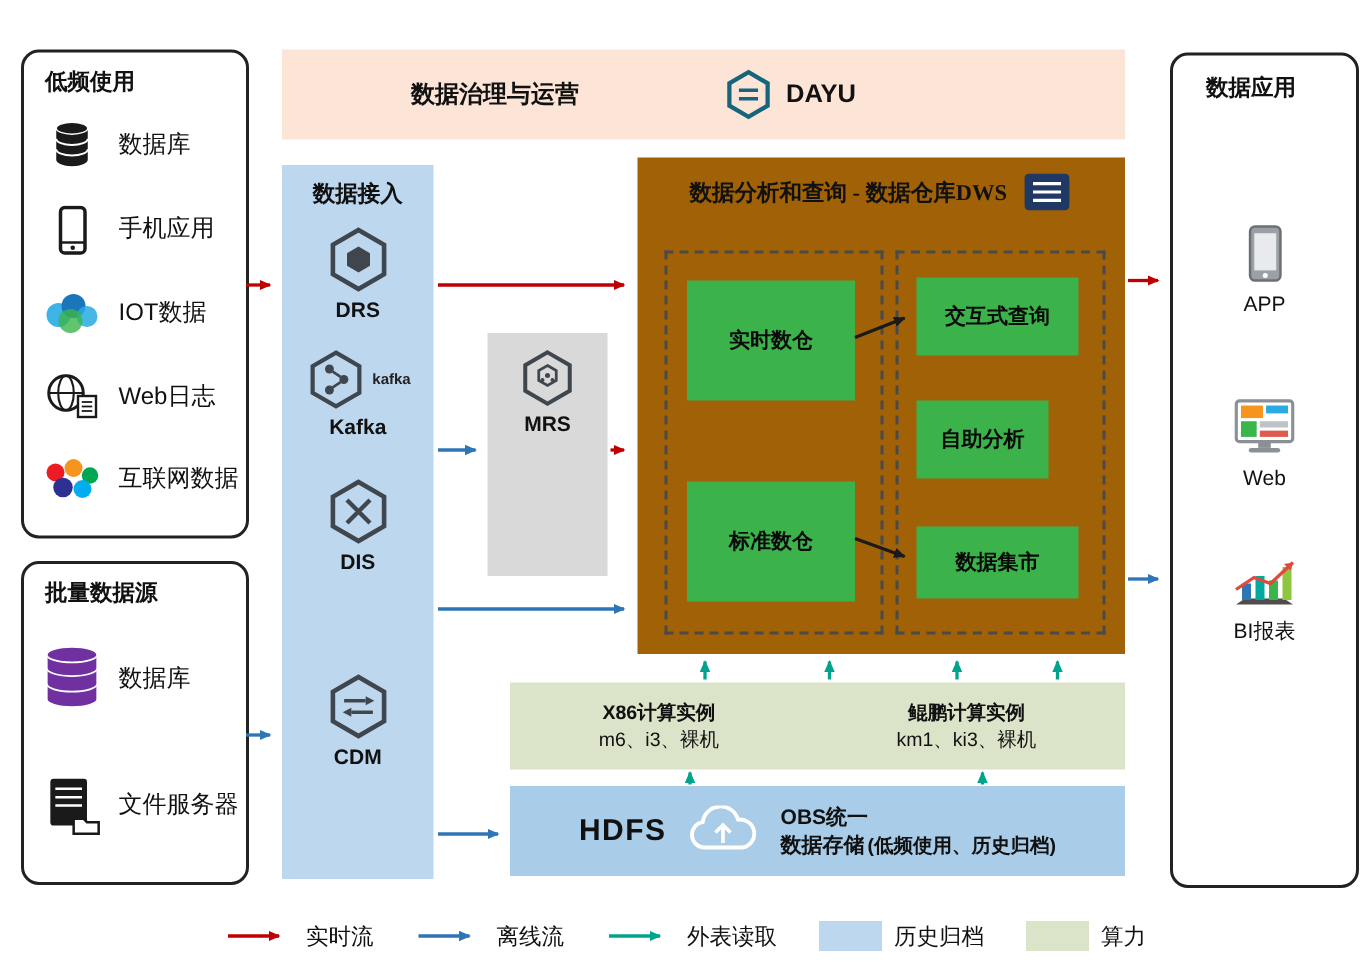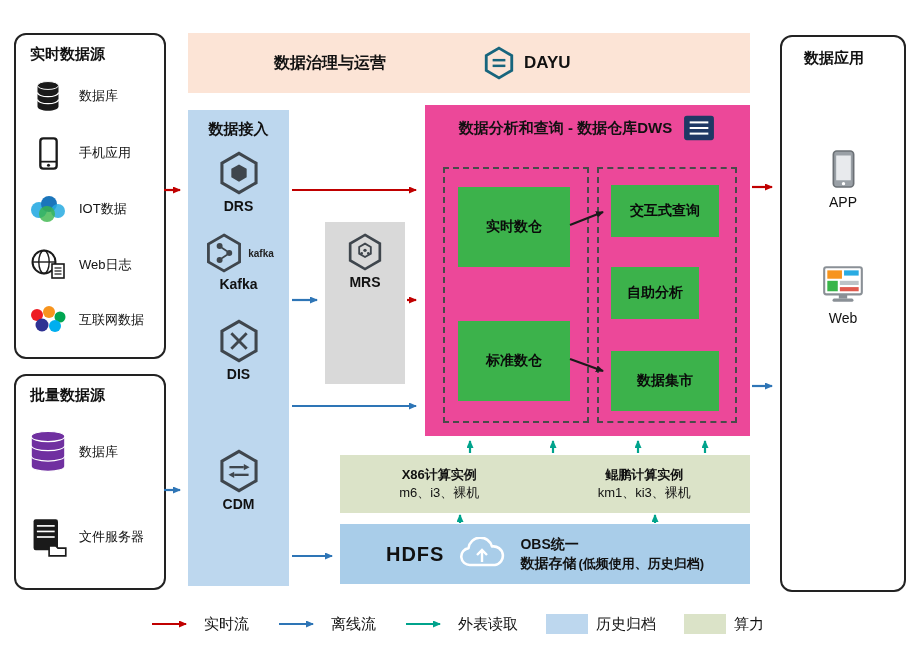--- a/index.html
+++ b/index.html
@@ -9,21 +9,21 @@
   .rbox{border:2px solid #222;border-radius:12px;background:#fff;}
   .box-title{font-size:15px;font-weight:bold;color:#111;}
   svg{display:block;}
 
   
   .src-box{display:flex;flex-direction:column;}
   .src-box .box-title{margin:10px 0 0 14px;}
   .src-items{flex:1;display:flex;flex-direction:column;justify-content:space-around;padding:4px 4px 10px 8px;}
   .src-item{display:flex;align-items:center;gap:7px;}
   .src-icon{width:48px;flex:0 0 48px;display:flex;justify-content:center;align-items:center;}
-  .src-label{font-size:13px;line-height:1.2;}
+  .src-label{font-size:16px;line-height:1.2;}
 
   
   .banner{background:#fce4d6;display:flex;align-items:center;}
   .banner-title{font-size:16px;font-weight:bold;margin-left:86px;}
   .dayu{display:flex;align-items:center;gap:8px;margin-left:96px;}
   .dayu-label{font-size:17px;font-weight:bold;}
 
   
   .ingestion{background:#bdd7ee;}
   .ingestion .box-title{text-align:center;margin-top:10px;}
@@ -32,21 +32,21 @@
   .ing-label{font-size:14px;font-weight:bold;margin-top:2px;}
   .kafka-word{font-size:10px;color:#222;font-weight:bold;}
 
   
   .grayb{background:#d9d9d9;}
   .proc-group{position:absolute;left:0;width:100%;text-align:center;}
   .proc-label{font-size:14px;font-weight:bold;margin-top:2px;}
   .proc-icon{display:flex;justify-content:center;}
 
   
-  .dws{background:#ec4899;}
+  .dws{background:#a16207;font-family:Liberation Serif, serif;}
   .dws-head{display:flex;align-items:center;justify-content:center;gap:10px;padding-top:9px;}
   .dws-title{font-size:15px;font-weight:bold;}
   .dashed{position:absolute;border:2px dashed #4a4a4a;}
   .gbox{position:absolute;background:#3cb24b;display:flex;align-items:center;justify-content:center;font-size:14px;font-weight:bold;color:#0a0a0a;}
 
   
   .compute{background:#dbe3c8;display:flex;align-items:center;justify-content:space-around;}
   .cgroup{text-align:center;font-size:13px;line-height:1.35;}
   .cgroup .t{font-weight:bold;}
   .hdfs{background:#a9cde9;display:flex;align-items:center;justify-content:center;gap:14px;}
@@ -81,21 +81,21 @@
       <svg width="34" height="36" viewBox="0 0 48 50">
         <path d="M24 4 L42 14.5 V35.5 L24 46 L6 35.5 V14.5 Z" fill="none" stroke="#17657d" stroke-width="4"></path>
         <line x1="15" y1="21" x2="33" y2="21" stroke="#17657d" stroke-width="3.5"></line>
         <line x1="15" y1="29" x2="33" y2="29" stroke="#17657d" stroke-width="3.5"></line>
       </svg>
       <span class="dayu-label">DAYU</span>
     </span>
   </div>
 
   <div class="abs rbox src-box" style="left:14px;top:33px;width:148px;height:322px;">
-    <div class="box-title">实时数据源</div>
+    <div class="box-title">低频使用</div>
     <div class="src-items">
       <div class="src-item">
         <span class="src-icon">
           <svg width="28" height="32" viewBox="0 0 24 27">
             <path d="M3 4.5v18c0 2 4 3.7 9 3.7s9-1.7 9-3.7v-18" fill="#1a1a1a"></path>
             <ellipse cx="12" cy="4.5" rx="9" ry="3.4" fill="#1a1a1a" stroke="#fff" stroke-width="0.8"></ellipse>
             <path d="M3 10.5c0 2 4 3.6 9 3.6s9-1.6 9-3.6M3 16.5c0 2 4 3.6 9 3.6s9-1.6 9-3.6" fill="none" stroke="#fff" stroke-width="1.1"></path>
           </svg>
         </span>
         <span class="src-label">数据库</span>
@@ -259,21 +259,21 @@
     </div>
 
     <div class="dashed" style="left:18px;top:62px;width:142px;height:252px;">
       <div class="gbox" style="left:13px;top:18px;width:112px;height:80px;">实时数仓</div>
       <div class="gbox" style="left:13px;top:152px;width:112px;height:80px;">标准数仓</div>
     </div>
 
     <div class="dashed" style="left:172px;top:62px;width:136px;height:252px;">
       <div class="gbox" style="left:12px;top:16px;width:108px;height:52px;">交互式查询</div>
       <div class="gbox" style="left:12px;top:98px;width:88px;height:52px;">自助分析</div>
-      <div class="gbox" style="left:12px;top:182px;width:108px;height:60px;">数据集市</div>
+      <div class="gbox" style="left:12px;top:182px;width:108px;height:48px;">数据集市</div>
     </div>
   </div>
 
   <div class="abs compute" style="left:340px;top:455px;width:410px;height:58px;">
     <div class="cgroup">
       <div class="t">X86计算实例</div>
       <div>m6、i3、裸机</div>
     </div>
     <div class="cgroup">
       <div class="t">鲲鹏计算实例</div>
@@ -318,20 +318,34 @@
           <rect x="7" y="15" width="10" height="10" fill="#39b54a"></rect>
           <rect x="19" y="15" width="18" height="4" fill="#bdc3c7"></rect>
           <rect x="19" y="21" width="18" height="4" fill="#e05a4e"></rect>
           <rect x="18" y="28" width="8" height="4" fill="#8a9096"></rect>
           <rect x="12" y="32" width="20" height="3" rx="1.5" fill="#8a9096"></rect>
         </svg>
       </div>
       <div class="app-label">Web</div>
     </div>
 
+    <div class="app-group" style="top:332px;">
+      <div class="app-icon">
+        <svg width="46" height="38" viewBox="0 0 46 38">
+          <path d="M4 34 L42 34 L36 30 L10 30 Z" fill="#4d4d4d"></path>
+          <rect x="8" y="20" width="6" height="11" fill="#2e75b6"></rect>
+          <rect x="17" y="15" width="6" height="16" fill="#00a99d"></rect>
+          <rect x="26" y="18" width="6" height="13" fill="#39b54a"></rect>
+          <rect x="35" y="9" width="6" height="22" fill="#8dc63f"></rect>
+          <path d="M4 24 L16 16 L27 20 L42 6" stroke="#e0493c" stroke-width="2.2" fill="none"></path>
+          <path d="M42 6 l-6 1 4.5 4.5 Z" fill="#e0493c"></path>
+        </svg>
+      </div>
+      <div class="app-label">BI报表</div>
+    </div>
   </div>
 
   <svg class="overlay" width="914" height="651" viewBox="0 0 914 651">
     <defs>
       <marker id="m-red" markerWidth="10" markerHeight="10" refX="7" refY="3.5" orient="auto" markerUnits="userSpaceOnUse">
         <path d="M0 0 L8 3.5 L0 7 Z" fill="#c00000"></path>
       </marker>
       <marker id="m-blue" markerWidth="10" markerHeight="10" refX="7" refY="3.5" orient="auto" markerUnits="userSpaceOnUse">
         <path d="M0 0 L8 3.5 L0 7 Z" fill="#2e75b6"></path>
       </marker>

